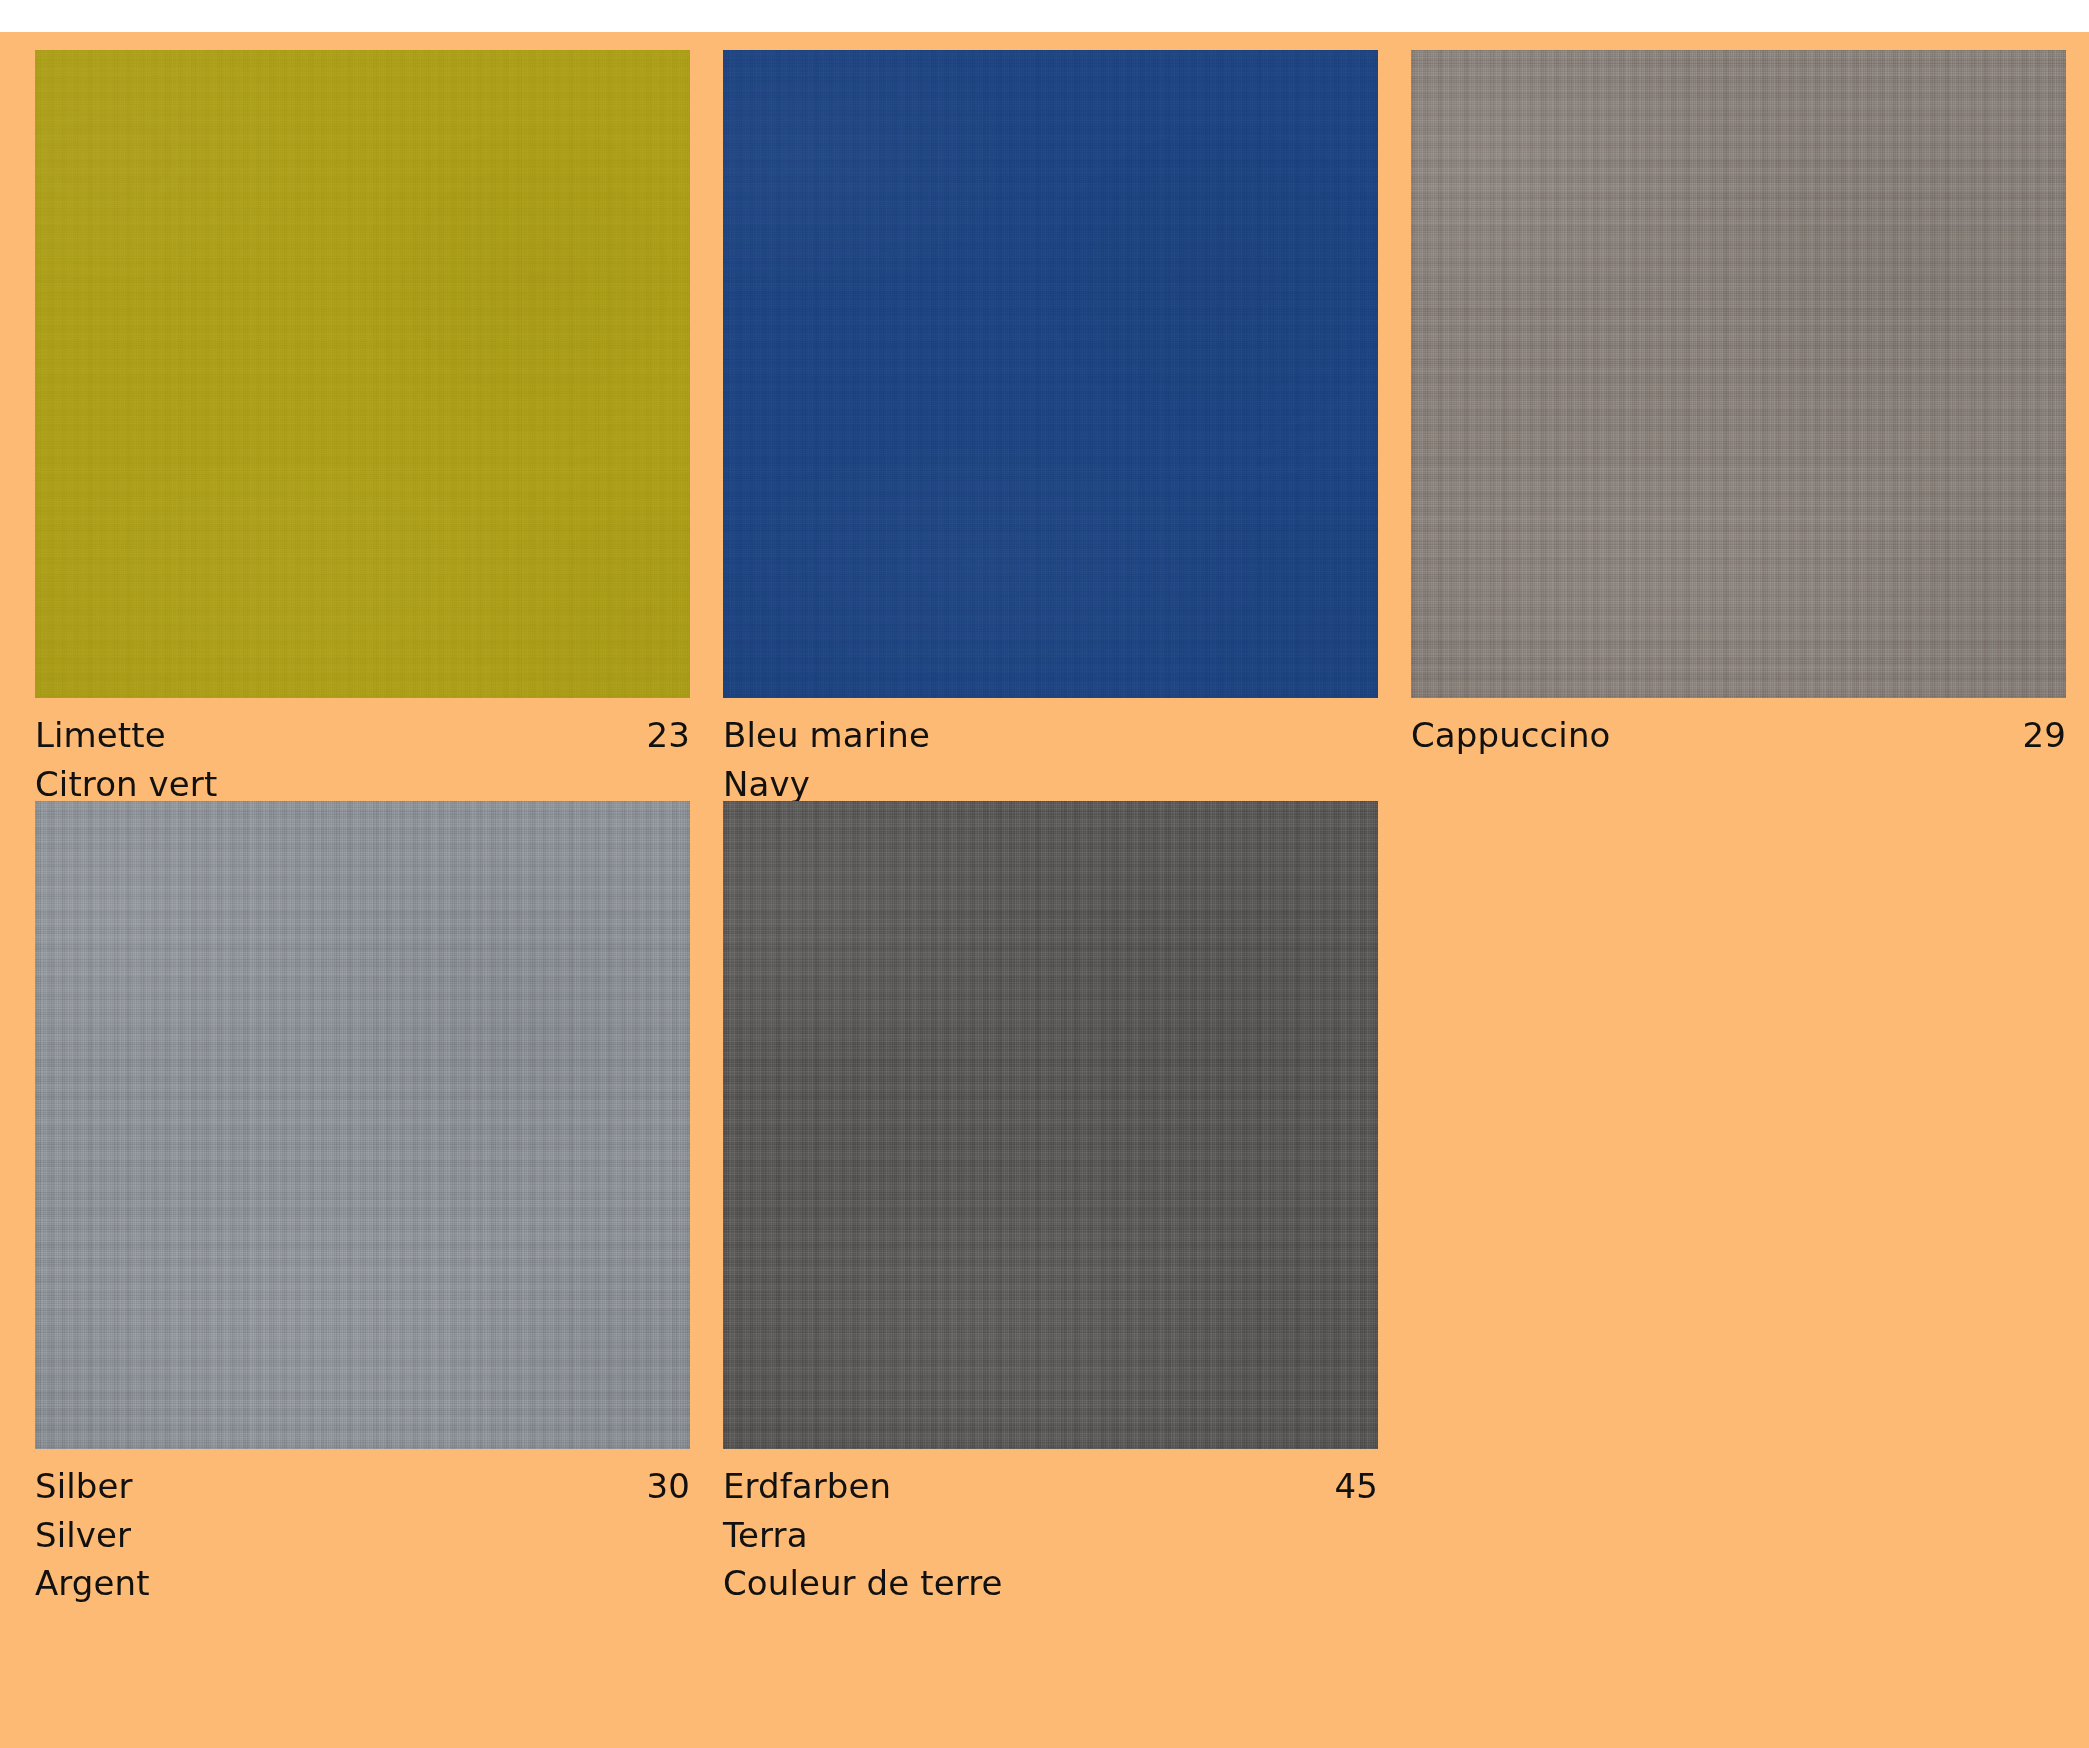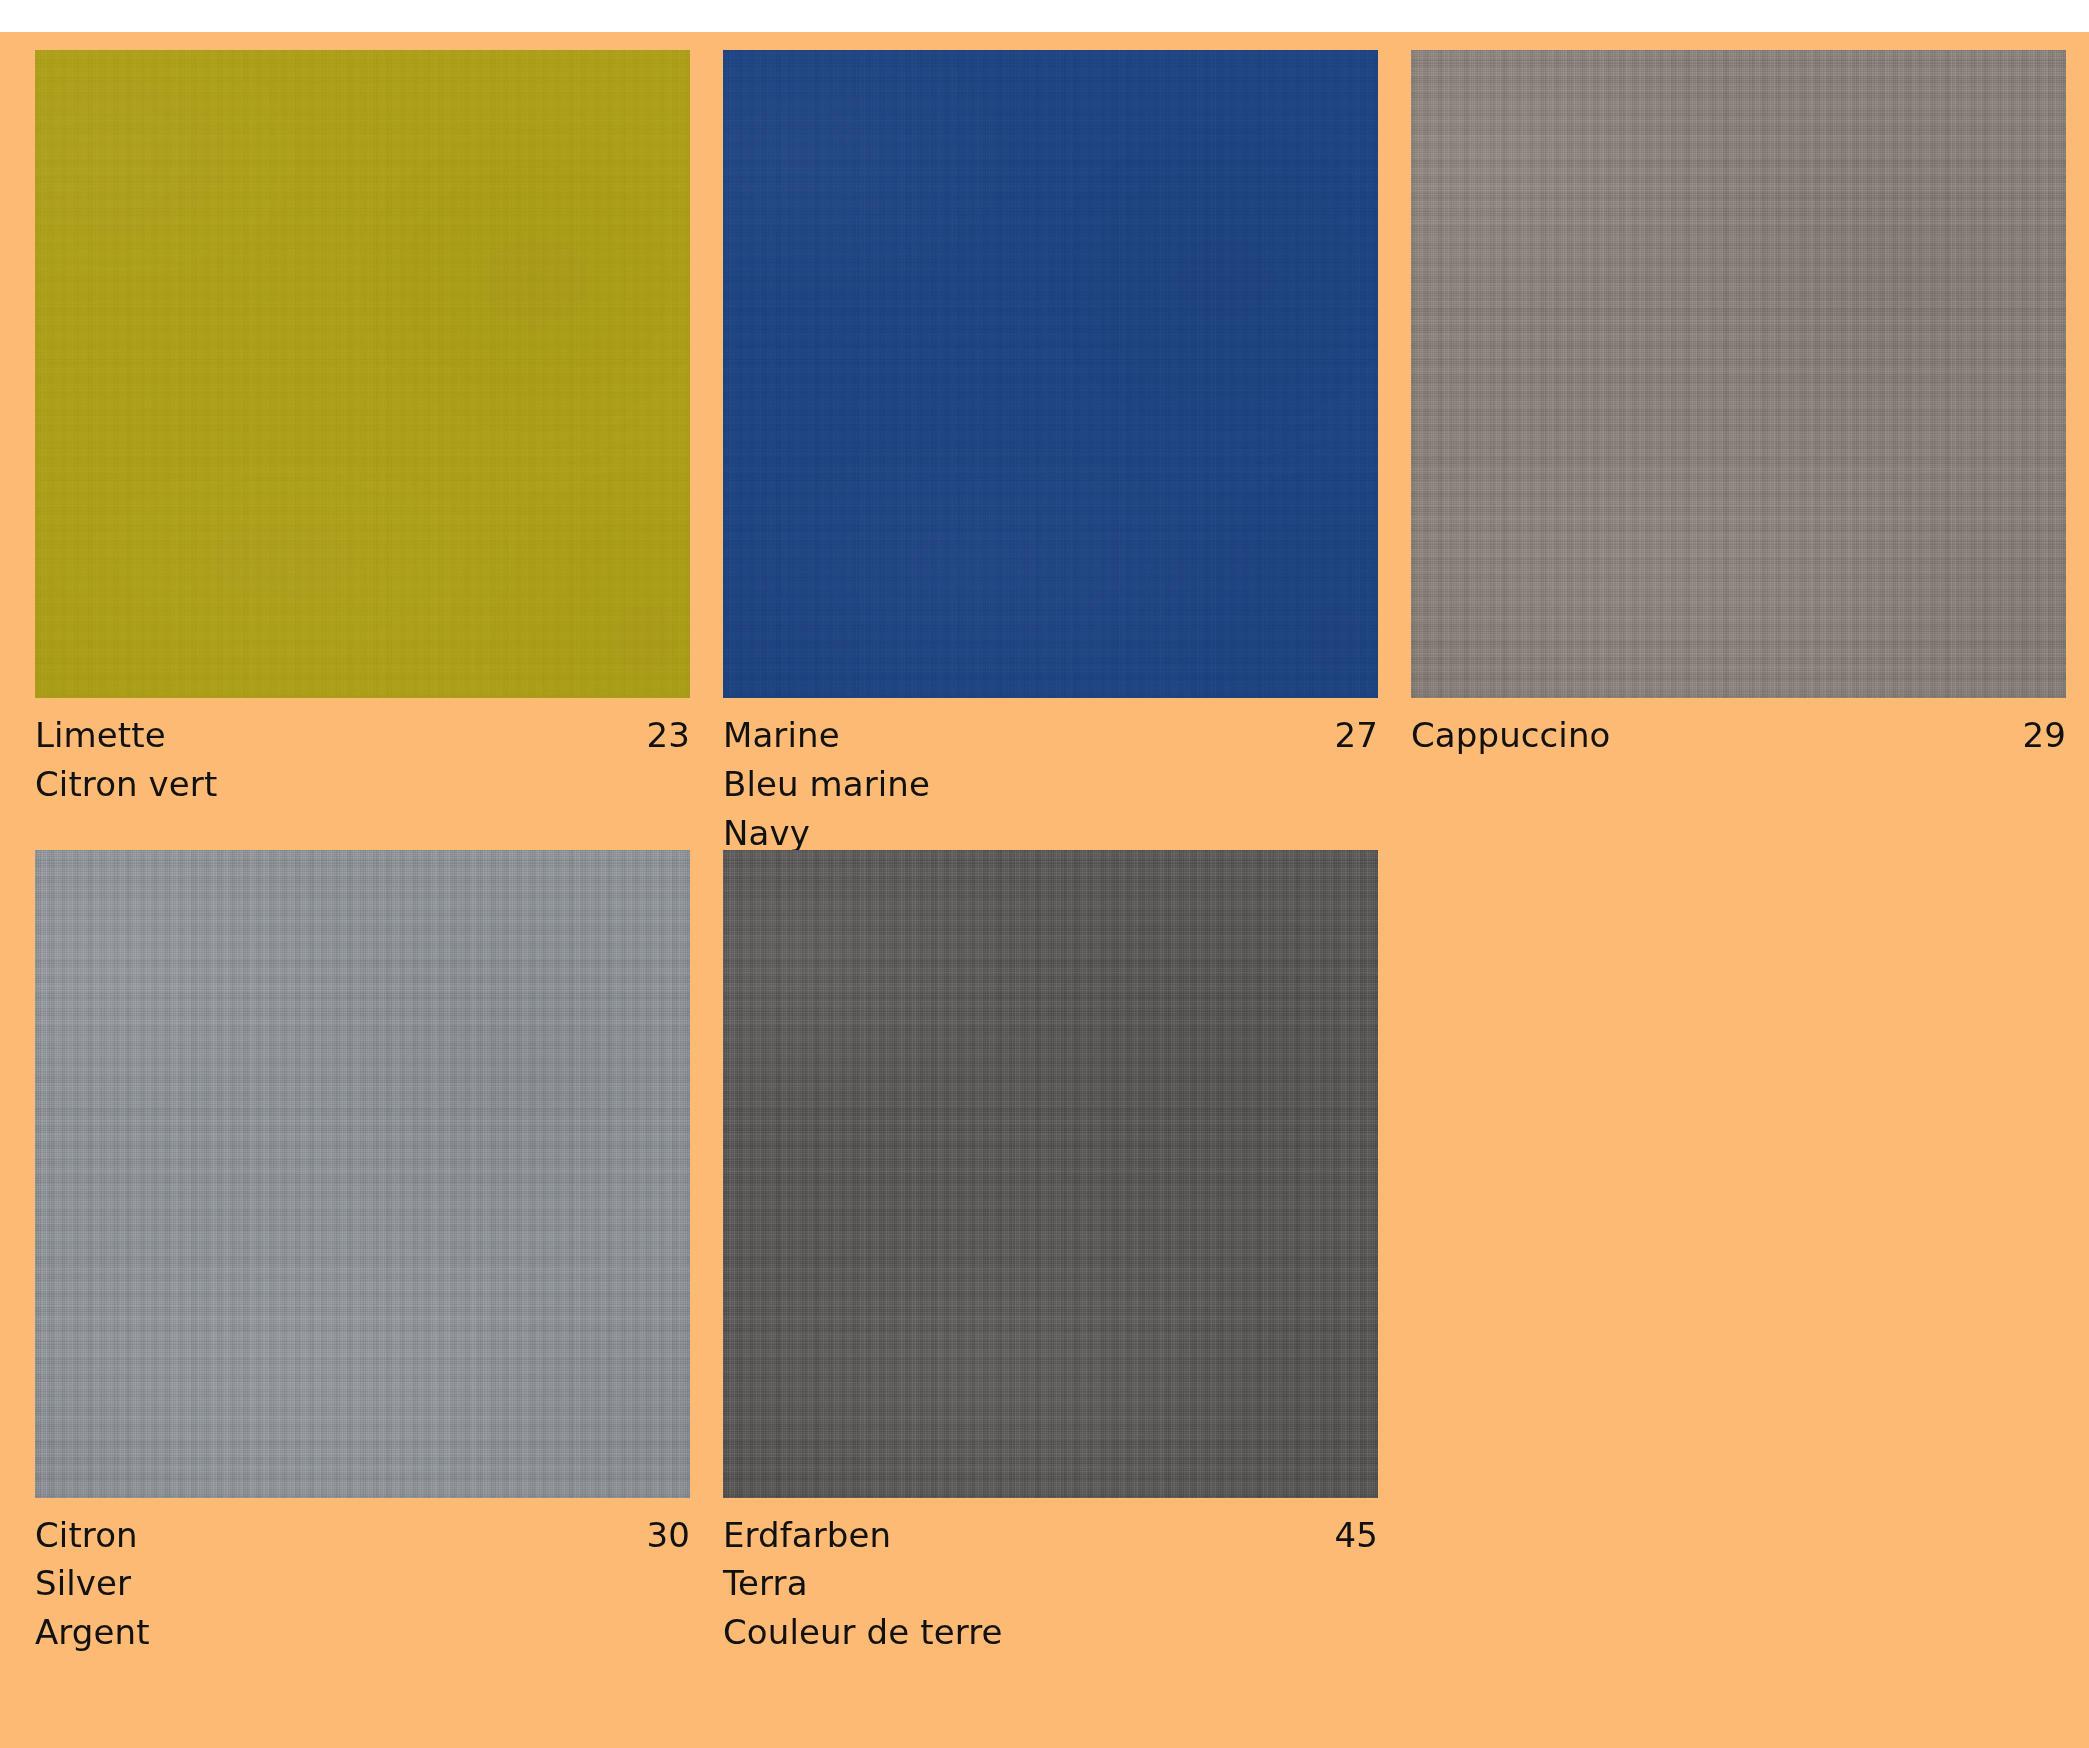--- a/index.html
+++ b/index.html
@@ -162,24 +162,20 @@
         </div>
       </div>
     </div>
 
     <div class="swatch-cell">
       <div class="swatch-chip finish-flat" style="background-color: rgb(28, 67, 130);">
         <div class="weave"></div>
         <div class="mottle"></div>
       </div>
       <div class="swatch-labels">
-        <div class="label-row primary">
-          <span class="label-name">Marine</span>
-          <span class="label-code">27</span>
-        </div>
         <div class="label-row tertiary">
           <span class="label-name">Bleu marine</span>
         </div>
         <div class="label-row secondary">
           <span class="label-name">Navy</span>
         </div>
       </div>
     </div>
 
     <div class="swatch-cell">
@@ -196,21 +192,21 @@
       </div>
     </div>
 
     <div class="swatch-cell">
       <div class="swatch-chip finish-woven" style="background-color: rgb(142, 148, 154);">
         <div class="weave"></div>
         <div class="mottle"></div>
       </div>
       <div class="swatch-labels">
         <div class="label-row primary">
-          <span class="label-name">Citron</span>
+          <span class="label-name">Silber</span>
           <span class="label-code">30</span>
         </div>
         <div class="label-row secondary">
           <span class="label-name">Silver</span>
         </div>
         <div class="label-row tertiary">
           <span class="label-name">Argent</span>
         </div>
       </div>
     </div>

